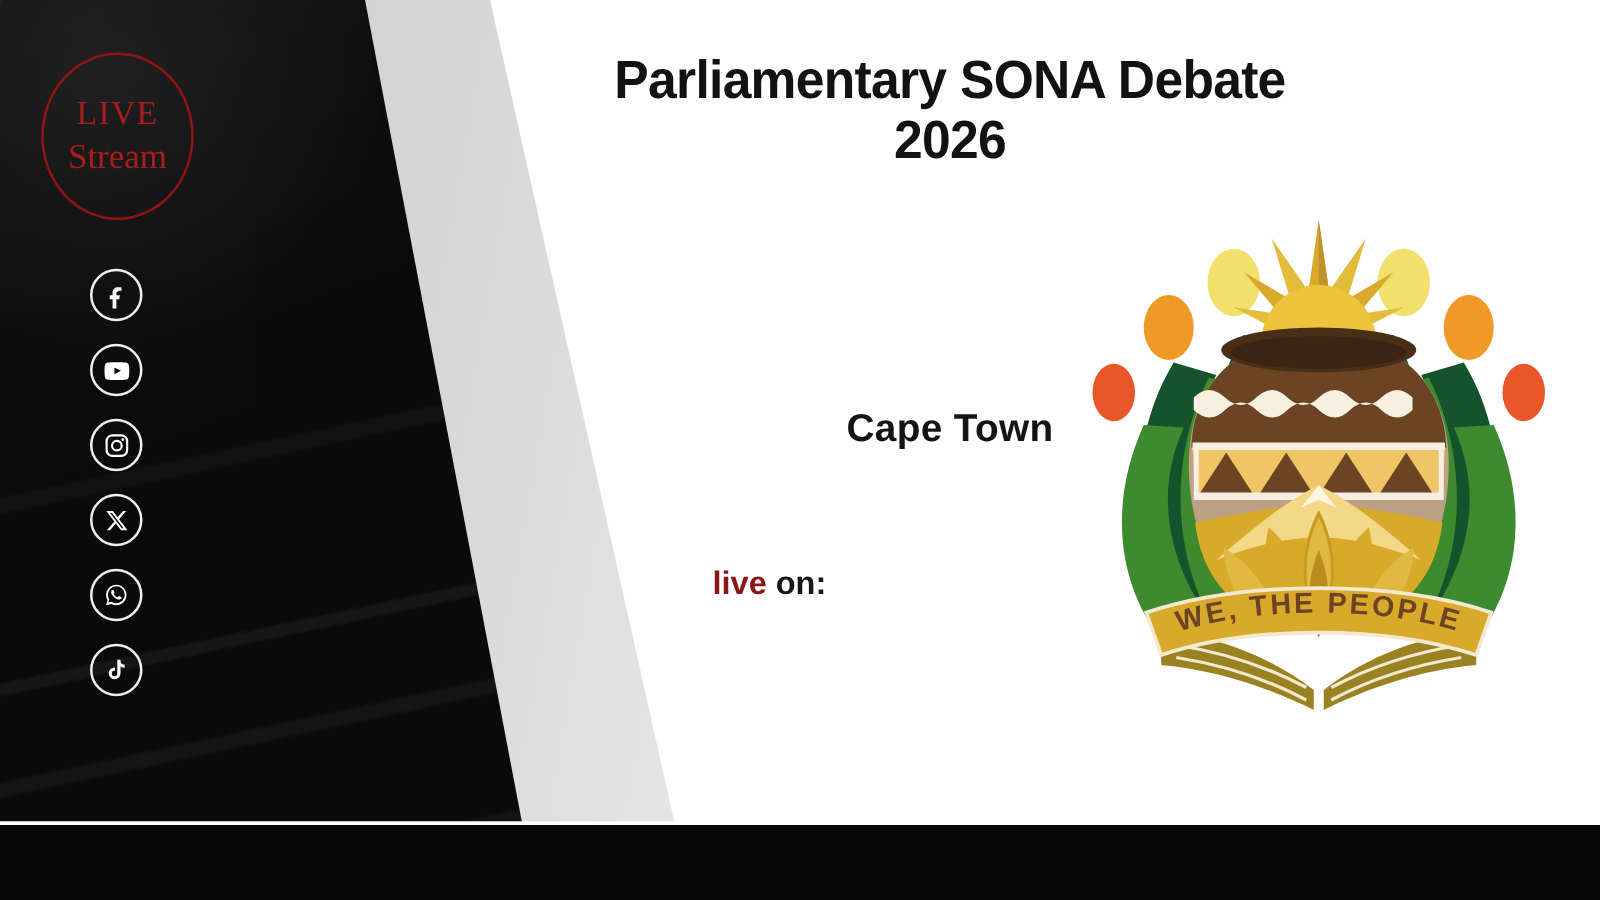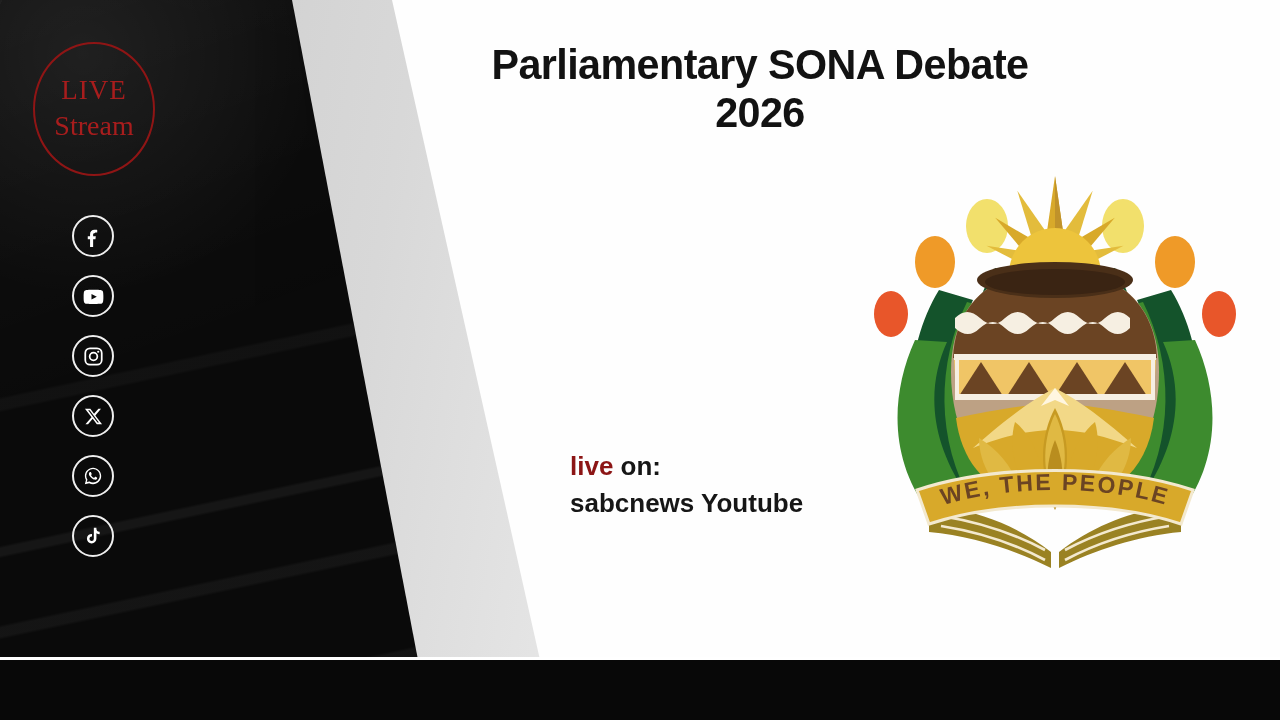--- a/index.html
+++ b/index.html
@@ -158,26 +158,26 @@
     <div class="soc">
       <svg width="20" height="20" viewBox="0 0 24 24" fill="currentColor" aria-hidden="true">
         <path d="M16.1 2.2h-3.1v13.1a2.65 2.65 0 1 1-2.2-2.6V9.5a5.7 5.7 0 1 0 5.3 5.68V8.6a6.6 6.6 0 0 0 3.9 1.26V6.8a3.75 3.75 0 0 1-3.9-3.6z"></path>
       </svg>
     </div>
 
   </div>
 
   <div class="title">Parliamentary SONA Debate 2026</div>
 
+  <div class="city">Cape Town</div>
 
   <div class="live-on">
     <div>
       <span class="red">live</span><span> on:</span>
     </div>
-    <div>sabcnews Youtube</div>
   </div>
 
   <div class="emblem">
     <svg viewBox="0 0 400 400" aria-hidden="true">
 
       <path d="M84 118 C 46 180, 44 276, 96 344 C 118 330, 124 318, 134 306 C 92 246, 92 182, 118 128 Z" fill="#14532b"></path>
       <path d="M316 118 C 354 180, 356 276, 304 344 C 282 330, 276 318, 266 306 C 308 246, 308 182, 282 128 Z" fill="#14532b"></path>
 
       <path d="M60 168 C 32 230, 36 300, 84 352 C 96 342, 104 330, 110 320 C 74 266, 72 214, 92 170 Z" fill="#3d8b2e"></path>
       <path d="M340 168 C 368 230, 364 300, 316 352 C 304 342, 296 330, 290 320 C 326 266, 328 214, 308 170 Z" fill="#3d8b2e"></path>

